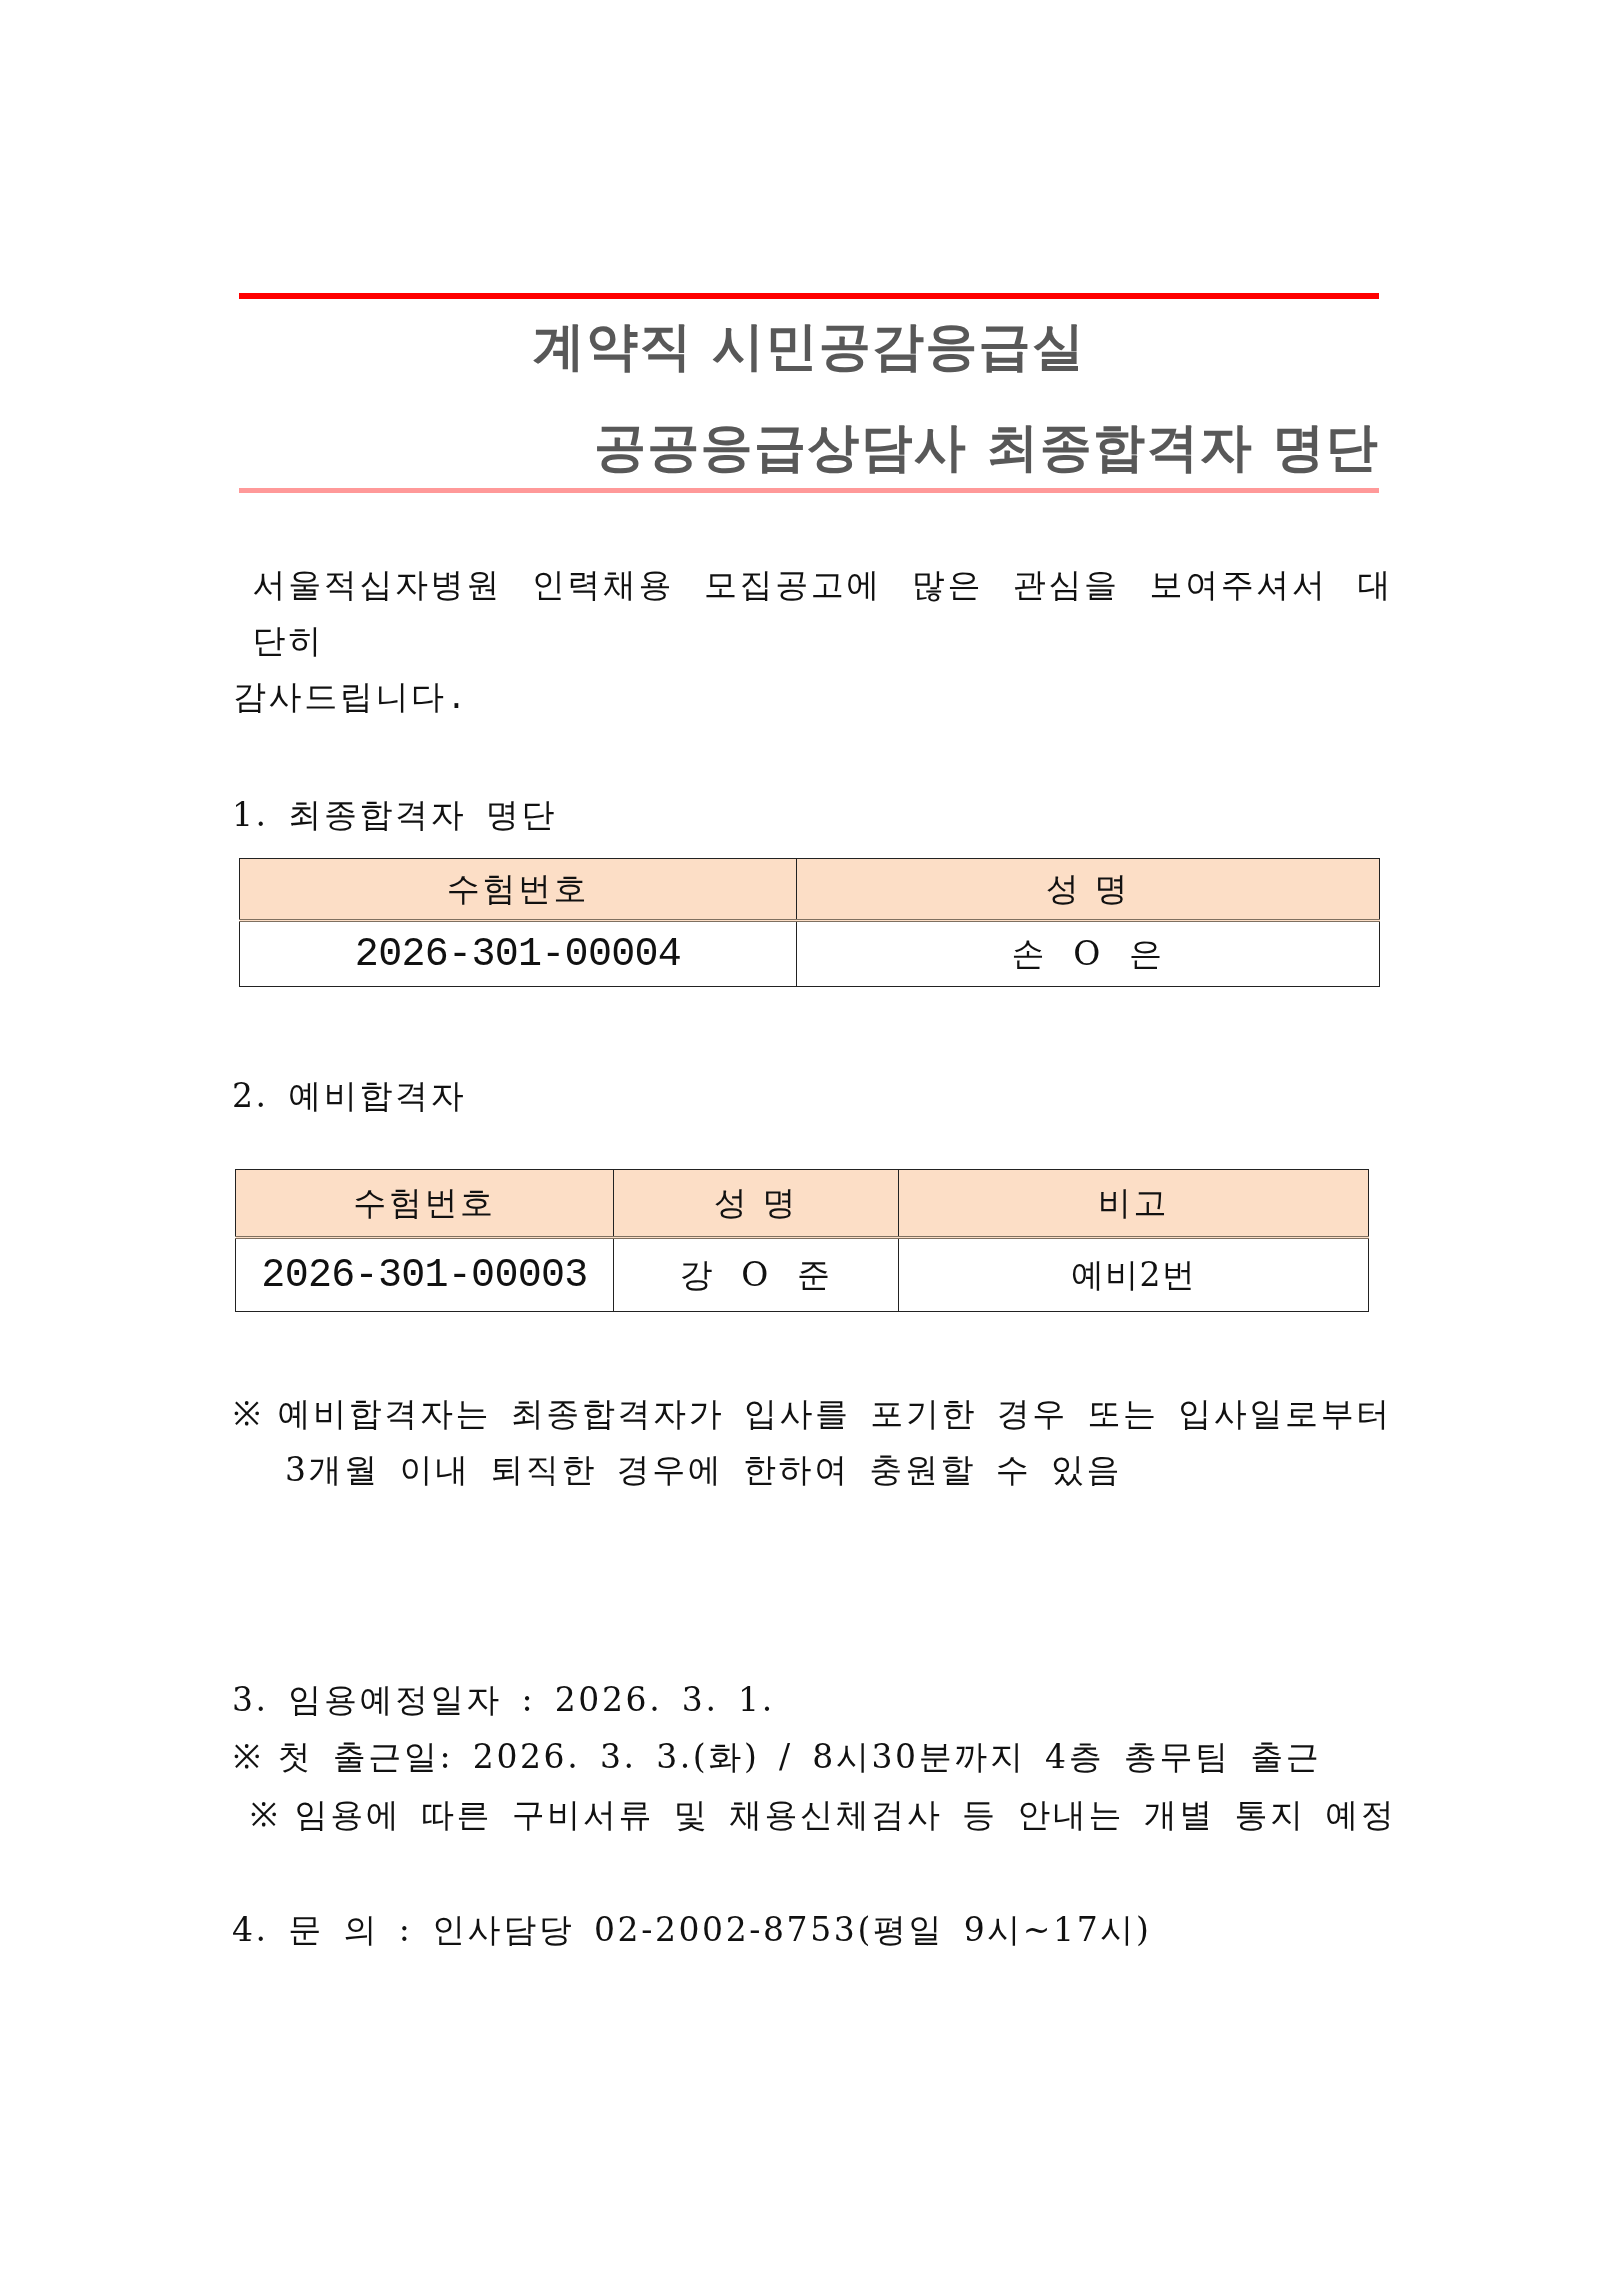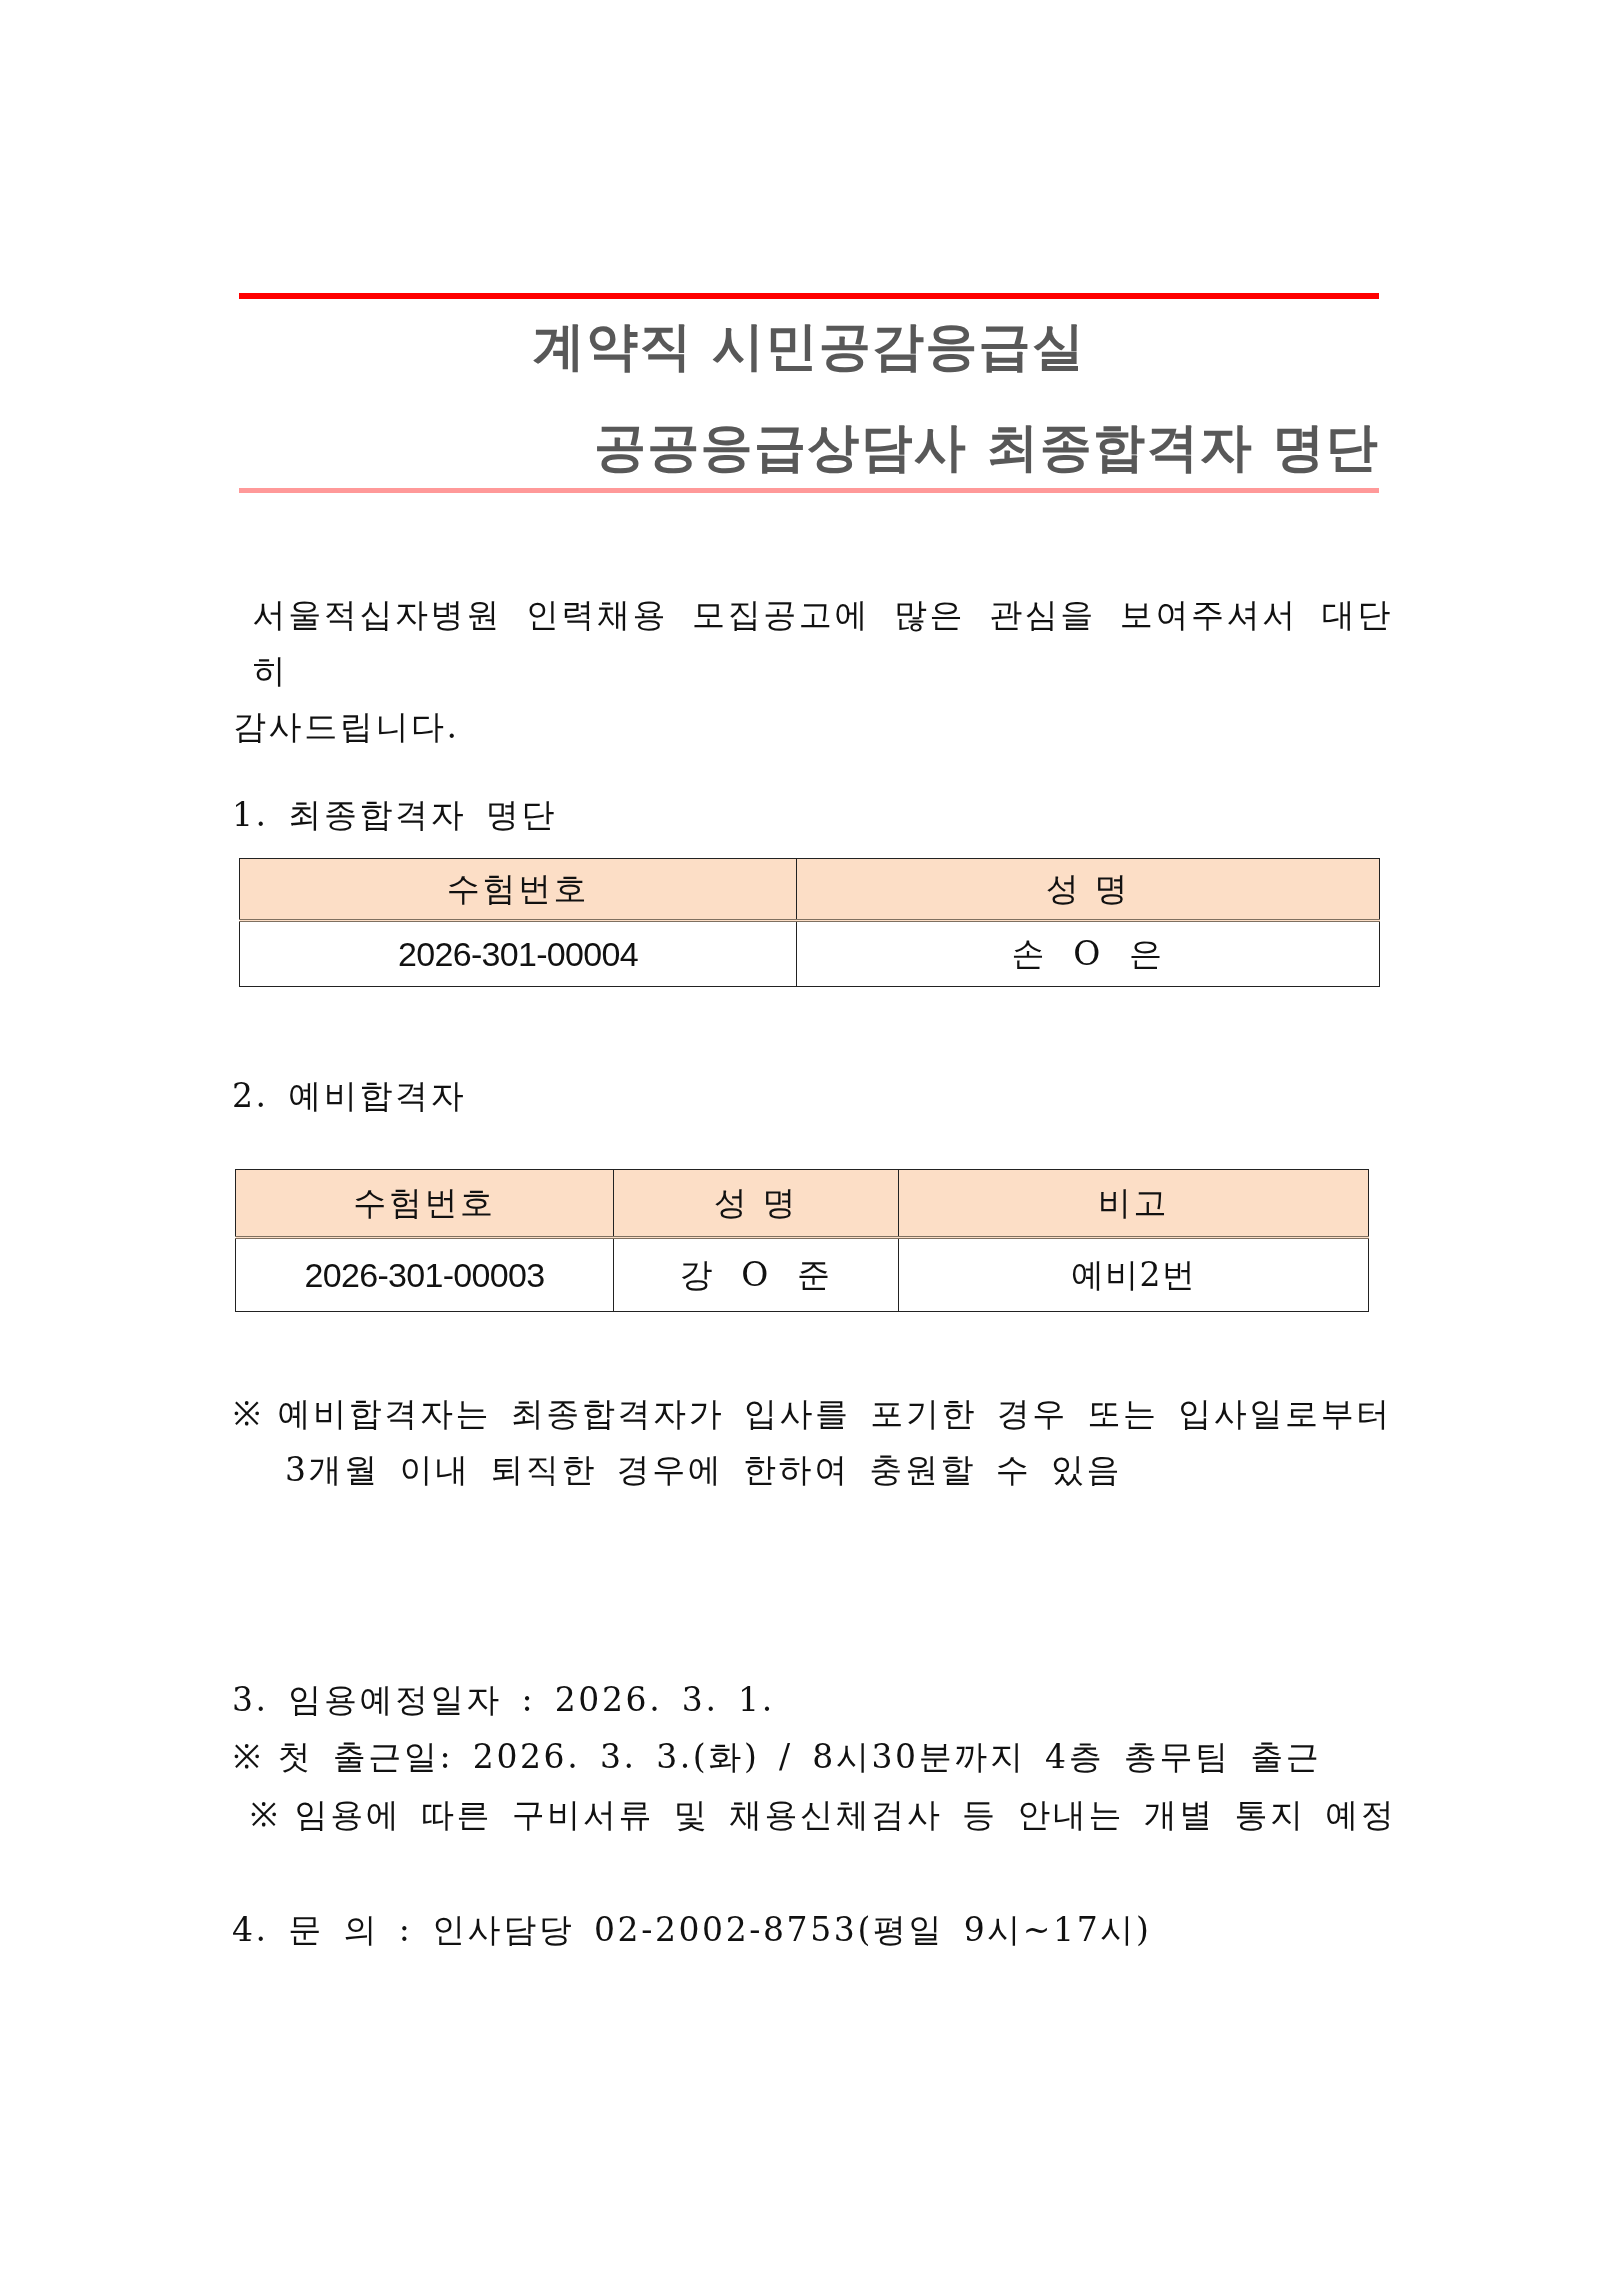--- a/index.html
+++ b/index.html
@@ -42,24 +42,25 @@
 
     
     .text {
       font-size: 33px;
       line-height: 56px;
       white-space: nowrap;
       letter-spacing: 2.6px;
       word-spacing: 6.5px;
     }
     .intro {
-      left: 233px; top: 587px; width: 1160px;
+      left: 233px; top: 560px; width: 1160px;
       white-space: normal;
       text-align: justify;
       text-align-last: left;
+      font-family: Liberation Mono, monospace;
     }
     .intro .indent { padding-left: 19.6px; }
 
     .sec1-heading { left: 232px; top: 787px; }
     .sec2-heading { left: 232px; top: 1068px; }
 
     
     table.grid {
       position: absolute;
       border-collapse: collapse;
@@ -73,22 +74,22 @@
       padding: 0;
       white-space: nowrap;
     }
     table.grid th {
       background: #fcdec6;
       font-weight: normal;
       border-bottom: 3.3px double #7f7060;
       letter-spacing: 2.6px;
     }
     table.grid td.num {
-      font-family: Liberation Sans, sans-serif;
-      font-size: 34px;
+      font-family: Liberation Mono, monospace;
+      font-size: 40px;
       letter-spacing: -0.7px;
     }
     table.grid td.name { letter-spacing: 2.6px; word-spacing: 13px; }
     table.grid td.remark { letter-spacing: 1.3px; }
 
     .tbl1 { left: 239px; top: 858px; width: 1140px; }
     .tbl1 th { height: 60px; }
     .tbl1 td { height: 64px; }
 
     .tbl2 { left: 235px; top: 1169px; width: 1133px; }

